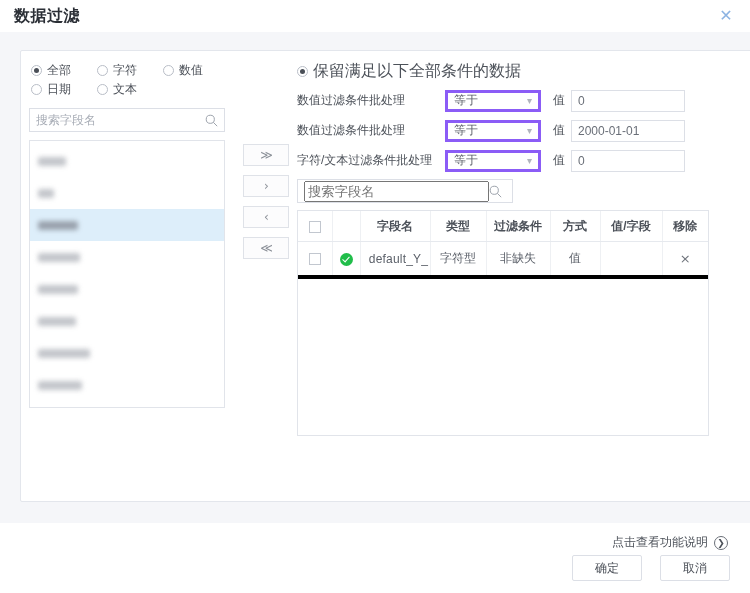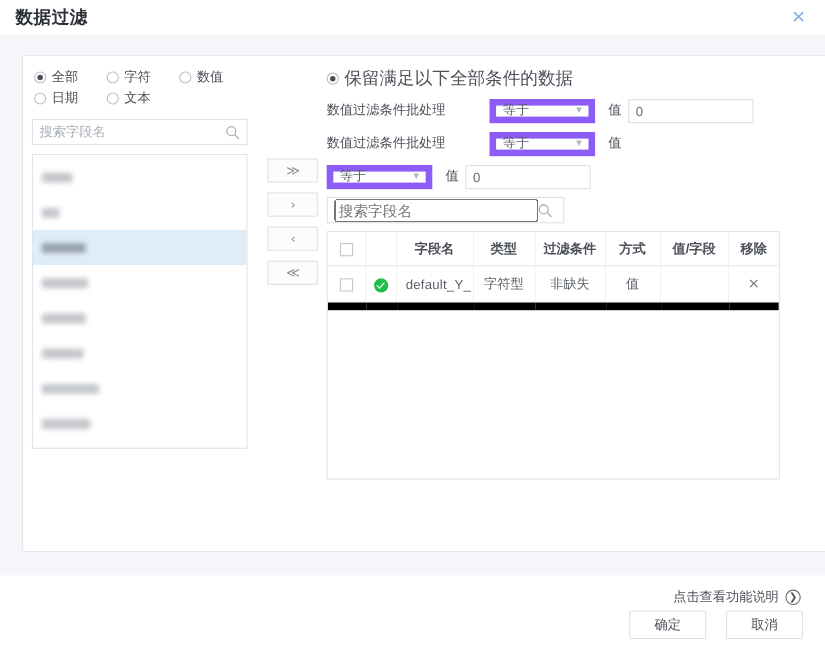--- a/index.html
+++ b/index.html
@@ -224,21 +224,21 @@
   .form-label {
     font-size: 12px;
     color: #4c5159;
     white-space: nowrap;
     width: 148px;
     flex: none;
   }
   .select {
     width: 96px;
     height: 22px;
-    border: 6px solid #8b5cf6;
+    border: 3px solid #8b5cf6;
     background: #fff;
     box-sizing: border-box;
     display: flex;
     align-items: center;
     justify-content: space-between;
     padding: 0 6px;
     font-size: 12px;
     color: #5a5f68;
     cursor: pointer;
     flex: none;
@@ -303,21 +303,21 @@
     border-right: 1px solid #eef0f3;
     background: #fff;
     text-align: center;
     overflow: hidden;
     white-space: nowrap;
   }
   table.grid td {
     height: 31px;
     font-size: 12px;
     color: #5a5f68;
-    border-bottom: 7px solid #000000;
+    border-bottom: 4px solid #000000;
     border-right: 1px solid #eef0f3;
     text-align: center;
     overflow: hidden;
     white-space: nowrap;
   }
   table.grid th:last-child, table.grid td:last-child { border-right: none; }
   .chk {
     width: 12px; height: 12px;
     border: 1px solid #c2c7cf;
     background: #fff;
@@ -500,23 +500,25 @@
         <input class="val-input" type="text" value="0" style="">
       </div>
 
       <div class="form-row">
         <span class="form-label">数值过滤条件批处理</span>
         <div class="select">
           <span>等于</span>
           <span class="chev">▾</span>
         </div>
         <span class="val-label">值</span>
+        <input class="val-input" type="text" value="2000-01-01" style="">
       </div>
 
       <div class="form-row">
+        <span class="form-label">字符/文本过滤条件批处理</span>
         <div class="select">
           <span>等于</span>
           <span class="chev">▾</span>
         </div>
         <span class="val-label">值</span>
         <input class="val-input" type="text" value="0" style="">
       </div>
 
       <div class="sub-search">
         <input type="text" placeholder="搜索字段名" style="">

